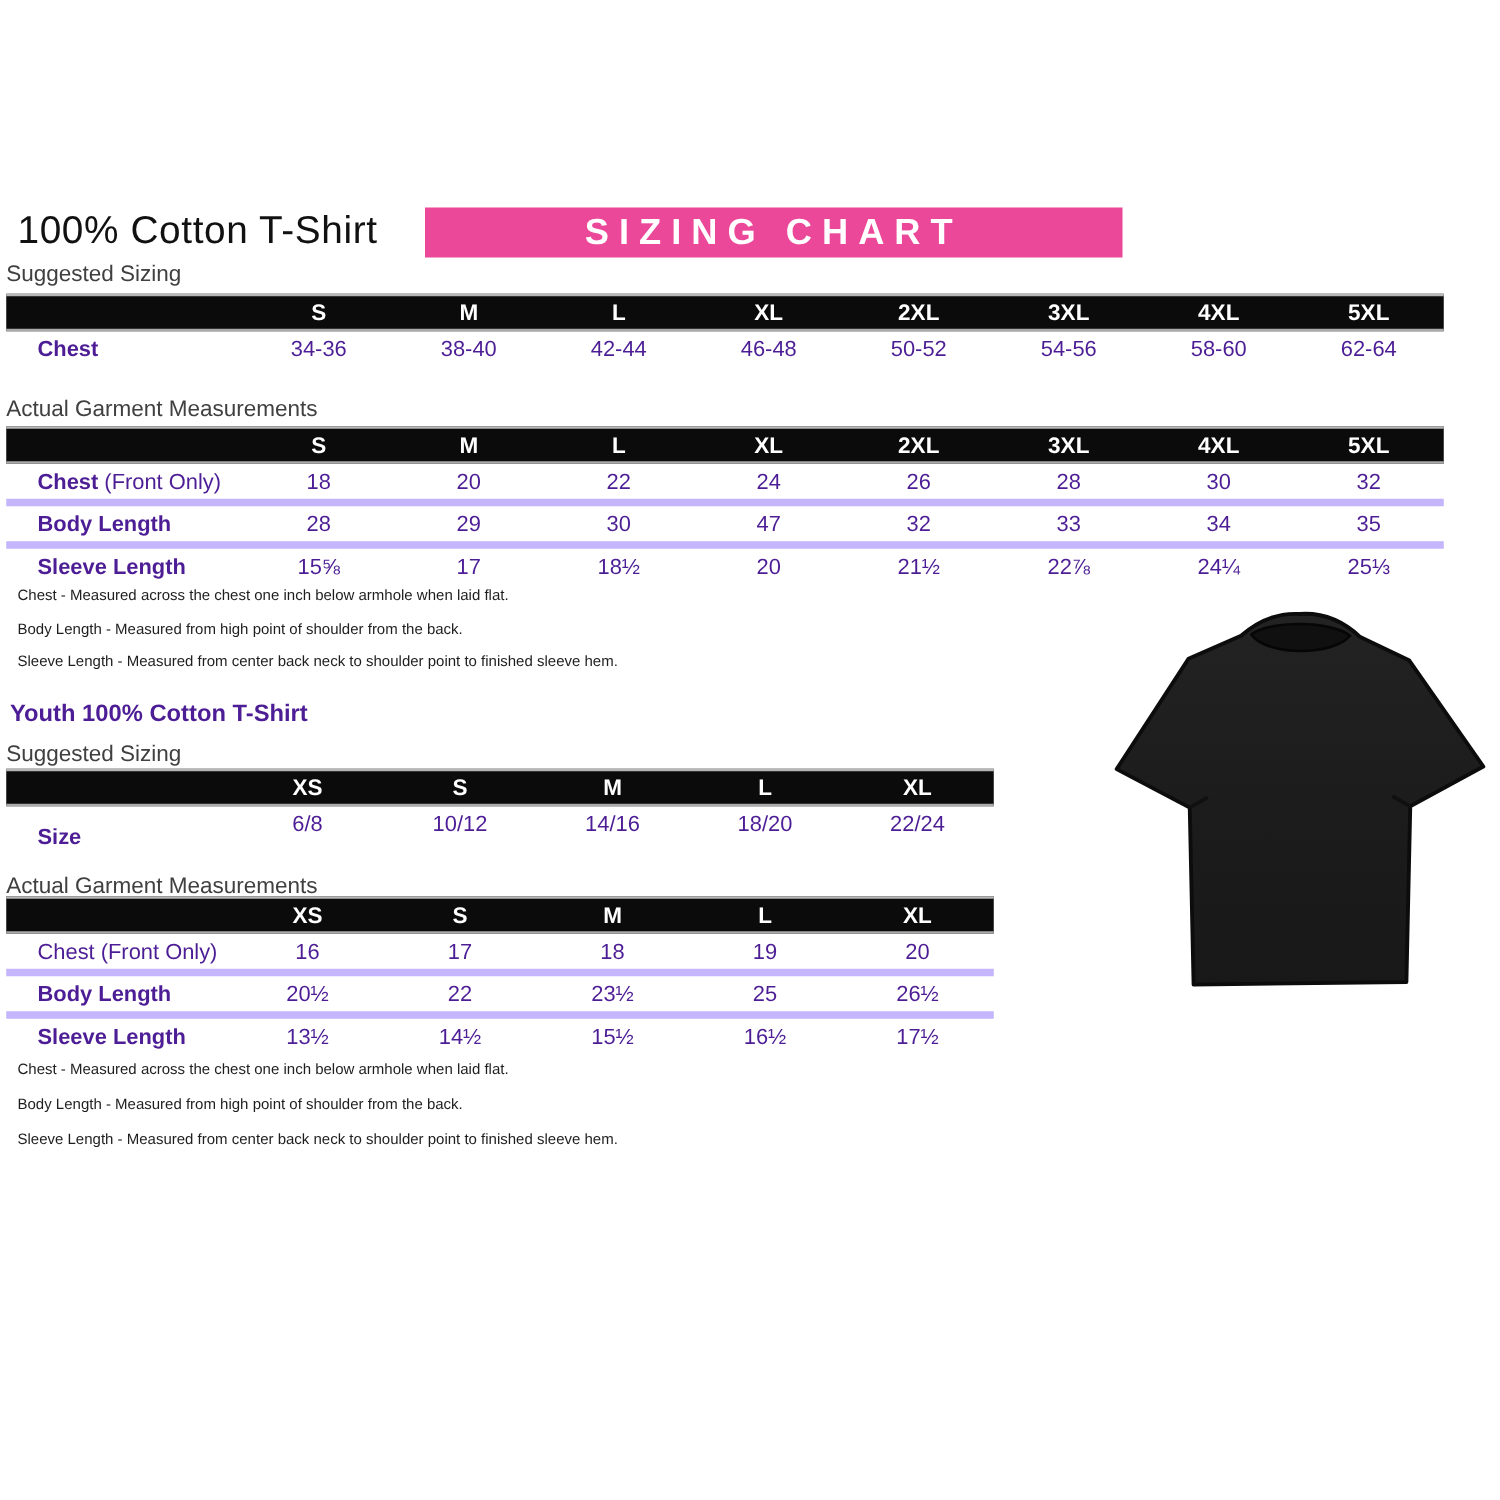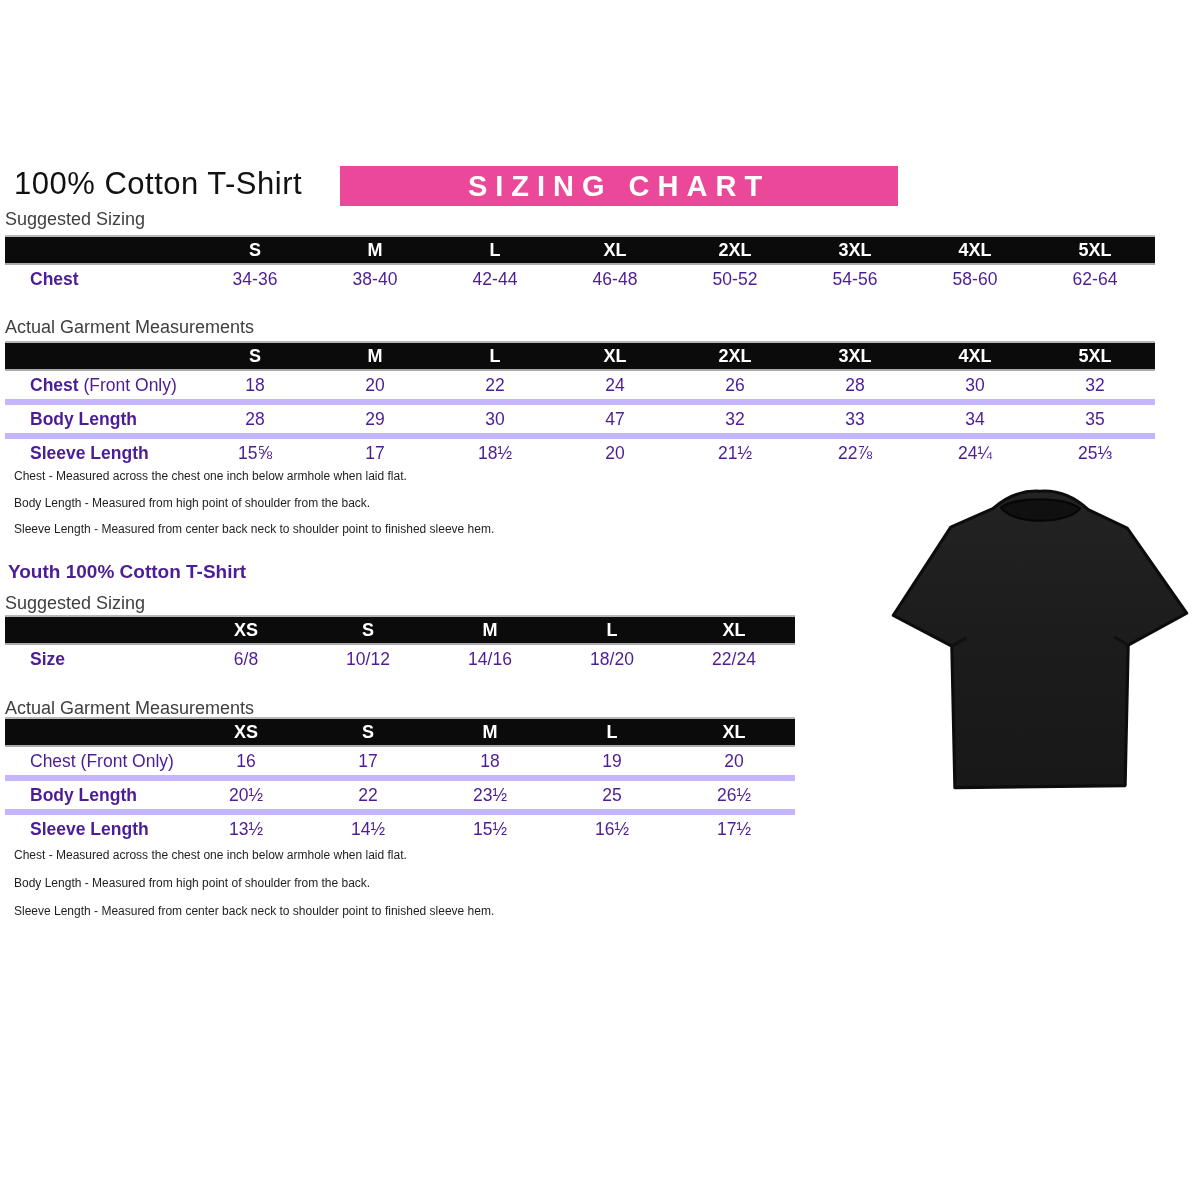--- a/index.html
+++ b/index.html
@@ -129,21 +129,21 @@
   <div class="abs tbl" style="top:615px;width:790px;">
       <div class="thead">
         <div class="cell lbl" style="width: 180px;"></div>
         <div class="cell col">XS</div>
         <div class="cell col">S</div>
         <div class="cell col">M</div>
         <div class="cell col">L</div>
         <div class="cell col">XL</div>
       </div>
       <div class="trow">
-        <div class="cell lbl" style="width: 180px;"><b>Size</b></div>
+        <div class="cell lbl" style="width: 180px; margin-top: 10px;"><b>Size</b></div>
         <div class="cell col">6/8</div>
         <div class="cell col">10/12</div>
         <div class="cell col">14/16</div>
         <div class="cell col">18/20</div>
         <div class="cell col">22/24</div>
       </div>
     </div>
 
   <div class="abs sec-label" style="left:5px;top:698px;">Actual Garment Measurements</div>
   <div class="abs tbl" style="top:717px;width:790px;">

